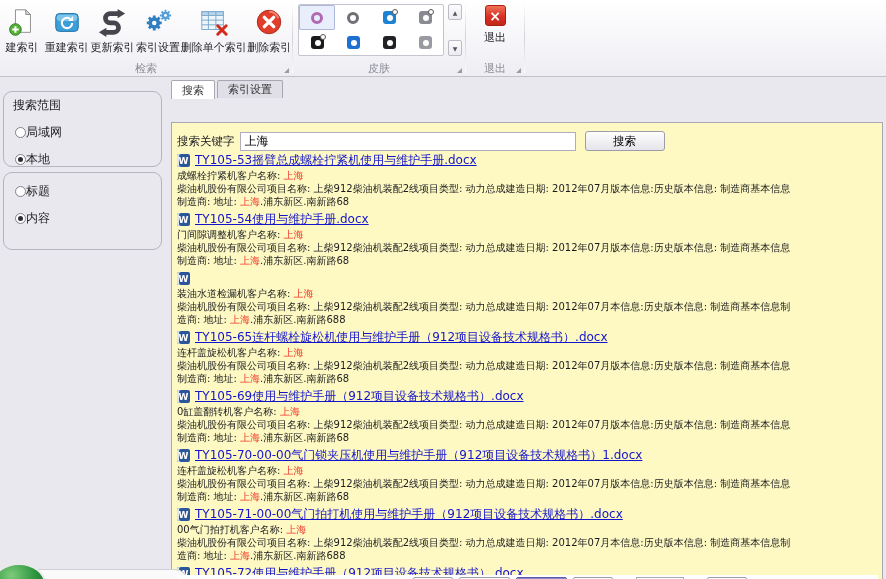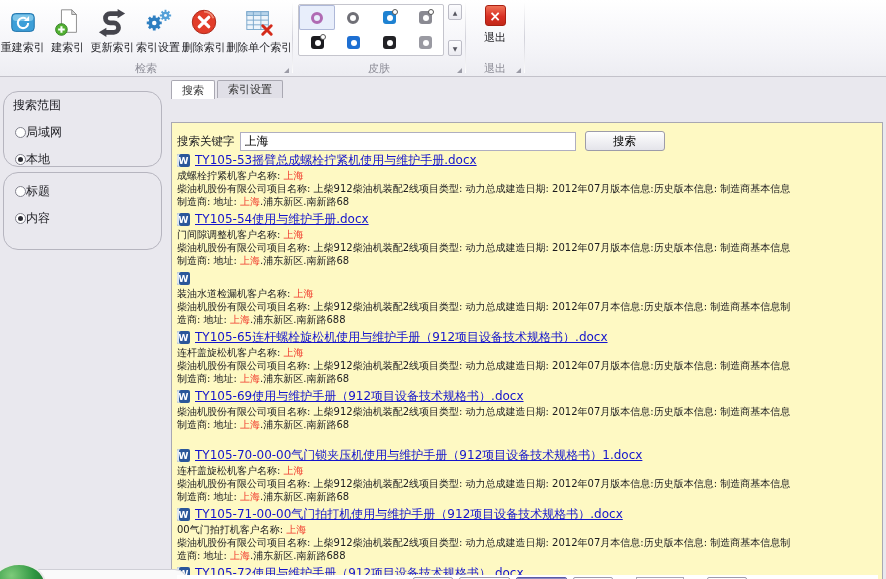--- a/index.html
+++ b/index.html
@@ -35,21 +35,21 @@
     border:1px solid #bcbcc6; border-radius:2px; display:flex; align-items:center; justify-content:center; cursor:pointer; }
   .rg-exit { width:58px; }
   .exit-btn { display:flex; flex-direction:column; align-items:center; margin:5px auto 0; cursor:pointer; }
   .exit-icon { width:21px; height:21px; border-radius:3px; border:1px solid #a81f12;
     background:linear-gradient(#ef7156,#d93025 55%,#c22718); color:#fff; font-weight:bold; font-size:14px;
     line-height:18px; display:flex; align-items:center; justify-content:center; }
   .exit-label { font-size:11px; margin-top:4px; }
   .rfill { flex:1; }
 
   
-  .gbox { position:absolute; left:3px; width:159px; border:1px solid #b6b5bf; border-radius:15px; }
+  .gbox { position:absolute; left:3px; width:159px; border:1px solid #b6b5bf; border-radius:9px; }
   #gbox-scope { top:91px; height:76px; }
   #gbox-type  { top:172px; height:78px; }
   .gb-title { font-size:12px; padding:5px 0 0 9px; color:#222228; }
   .opt { display:flex; align-items:center; gap:0; margin:10px 0 0 11px; font-size:12px; cursor:pointer; }
   .radio { width:11px; height:11px; border:1px solid #83838e; border-radius:50%; background:#fff;
     display:inline-flex; align-items:center; justify-content:center; flex:0 0 auto; }
   .radio.on::after { content:""; width:5px; height:5px; border-radius:50%; background:#2c2c34; }
 
   
   .tabs { position:absolute; left:171px; top:80px; display:flex; gap:2px; z-index:3; }
@@ -96,38 +96,38 @@
 </style>
 </head>
 <body>
 
 <div class="ribbon">
   <div class="rgroup rg-index">
     <div class="rg-content">
       <div class="rbtn">
         <span class="ricon">
           <svg width="30" height="30" viewBox="0 0 32 32">
+              <path d="M9 3h11l5 5v19H9z" fill="#fff" stroke="#8a8a8a"></path>
+              <path d="M20 3l5 5h-5z" fill="#d8d8d8" stroke="#8a8a8a"></path>
+              <circle cx="9" cy="24" r="6.2" fill="#52b032" stroke="#2d7d1e"></circle>
+              <path d="M9 20.5v7M5.5 24h7" stroke="#fff" stroke-width="2.2"></path>
+            </svg>
+        </span>
+        <span class="rlabel">建索引</span>
+      </div>
+      <div class="rbtn">
+        <span class="ricon">
+          <svg width="30" height="30" viewBox="0 0 32 32">
               <rect x="4" y="7" width="24" height="19" rx="4" fill="#3d9fd8" stroke="#1b6fa8"></rect>
               <rect x="5" y="8" width="22" height="7" rx="3.5" fill="#7cc4e8"></rect>
               <path d="M21.5 17a5.5 5.5 0 1 1-2.2-4.4" fill="none" stroke="#fff" stroke-width="2.2"></path>
               <path d="M22.5 9.5v5.5h-5.5z" fill="#fff"></path>
             </svg>
         </span>
         <span class="rlabel">重建索引</span>
-      </div>
-      <div class="rbtn">
-        <span class="ricon">
-          <svg width="30" height="30" viewBox="0 0 32 32">
-              <path d="M9 3h11l5 5v19H9z" fill="#fff" stroke="#8a8a8a"></path>
-              <path d="M20 3l5 5h-5z" fill="#d8d8d8" stroke="#8a8a8a"></path>
-              <circle cx="9" cy="24" r="6.2" fill="#52b032" stroke="#2d7d1e"></circle>
-              <path d="M9 20.5v7M5.5 24h7" stroke="#fff" stroke-width="2.2"></path>
-            </svg>
-        </span>
-        <span class="rlabel">建索引</span>
       </div>
       <div class="rbtn">
         <span class="ricon">
           <svg width="30" height="30" viewBox="0 0 32 32">
               <path d="M23 7H14a5 5 0 0 0 0 10h4a5 5 0 0 1 0 10H9" fill="none" stroke="#45454d" stroke-width="5"></path>
               <path d="M22 2l8 5-8 5z" fill="#45454d"></path>
               <path d="M10 22l-8 5 8 5z" fill="#45454d"></path>
             </svg>
         </span>
         <span class="rlabel">更新索引</span>
@@ -145,37 +145,37 @@
               </g>
               <circle cx="24" cy="9" r="4" fill="#55a0d8"></circle>
               <circle cx="24" cy="9" r="1.5" fill="#fff"></circle>
             </svg>
         </span>
         <span class="rlabel">索引设置</span>
       </div>
       <div class="rbtn">
         <span class="ricon">
           <svg width="30" height="30" viewBox="0 0 32 32">
-              <circle cx="16" cy="16" r="12.5" fill="#e23d2a" stroke="#a82617"></circle>
-              <path d="M16 5a11 11 0 0 1 10 7" stroke="#f08a74" stroke-width="2" fill="none"></path>
-              <path d="M11 11l10 10M21 11L11 21" stroke="#fff" stroke-width="3.5" stroke-linecap="round"></path>
-            </svg>
-        </span>
-        <span class="rlabel">删除索引</span>
-      </div>
-      <div class="rbtn">
-        <span class="ricon">
-          <svg width="30" height="30" viewBox="0 0 32 32">
               <rect x="3" y="5" width="23" height="19" fill="#eef5fb" stroke="#7aa8cc"></rect>
               <rect x="3" y="5" width="23" height="4" fill="#b8d4ea" stroke="#7aa8cc"></rect>
               <path d="M3 14h23M3 19h23M10 5v19M18 5v19" stroke="#7aa8cc" fill="none"></path>
               <path d="M20 20l9 9M29 20l-9 9" stroke="#d42a1a" stroke-width="3.2" stroke-linecap="round"></path>
             </svg>
         </span>
         <span class="rlabel">删除单个索引</span>
+      </div>
+      <div class="rbtn">
+        <span class="ricon">
+          <svg width="30" height="30" viewBox="0 0 32 32">
+              <circle cx="16" cy="16" r="12.5" fill="#e23d2a" stroke="#a82617"></circle>
+              <path d="M16 5a11 11 0 0 1 10 7" stroke="#f08a74" stroke-width="2" fill="none"></path>
+              <path d="M11 11l10 10M21 11L11 21" stroke="#fff" stroke-width="3.5" stroke-linecap="round"></path>
+            </svg>
+        </span>
+        <span class="rlabel">删除索引</span>
       </div>
     </div>
     <div class="rg-caption">
       <span>检索</span>
       <span class="launcher"></span>
     </div>
   </div>
   <div class="rsep"></div>
 
   <div class="rgroup rg-skin">
@@ -321,20 +321,21 @@
         </div>
         <div class="rdesc"><span>连杆盖旋松机客户名称: </span><span class="hl">上海</span></div>
         <div class="rdesc"><span>柴油机股份有限公司项目名称: 上柴912柴油机装配2线项目类型: 动力总成建造日期: 2012年07月版本信息:历史版本信息: 制造商基本信息</span></div>
         <div class="rdesc"><span>制造商: 地址: </span><span class="hl">上海</span><span>.浦东新区.南新路68</span></div>
       </div>
       <div class="result">
         <div class="rtitle">
           <span class="wicon">W</span>
           <a class="rlink">TY105-69使用与维护手册（912项目设备技术规格书）.docx</a>
         </div>
+        <div class="rdesc"><span>0缸盖翻转机客户名称: </span><span class="hl">上海</span></div>
         <div class="rdesc"><span>柴油机股份有限公司项目名称: 上柴912柴油机装配2线项目类型: 动力总成建造日期: 2012年07月版本信息:历史版本信息: 制造商基本信息</span></div>
         <div class="rdesc"><span>制造商: 地址: </span><span class="hl">上海</span><span>.浦东新区.南新路68</span></div>
       </div>
       <div class="result">
         <div class="rtitle">
           <span class="wicon">W</span>
           <a class="rlink">TY105-70-00-00气门锁夹压机使用与维护手册（912项目设备技术规格书）1.docx</a>
         </div>
         <div class="rdesc"><span>连杆盖旋松机客户名称: </span><span class="hl">上海</span></div>
         <div class="rdesc"><span>柴油机股份有限公司项目名称: 上柴912柴油机装配2线项目类型: 动力总成建造日期: 2012年07月版本信息:历史版本信息: 制造商基本信息</span></div>

